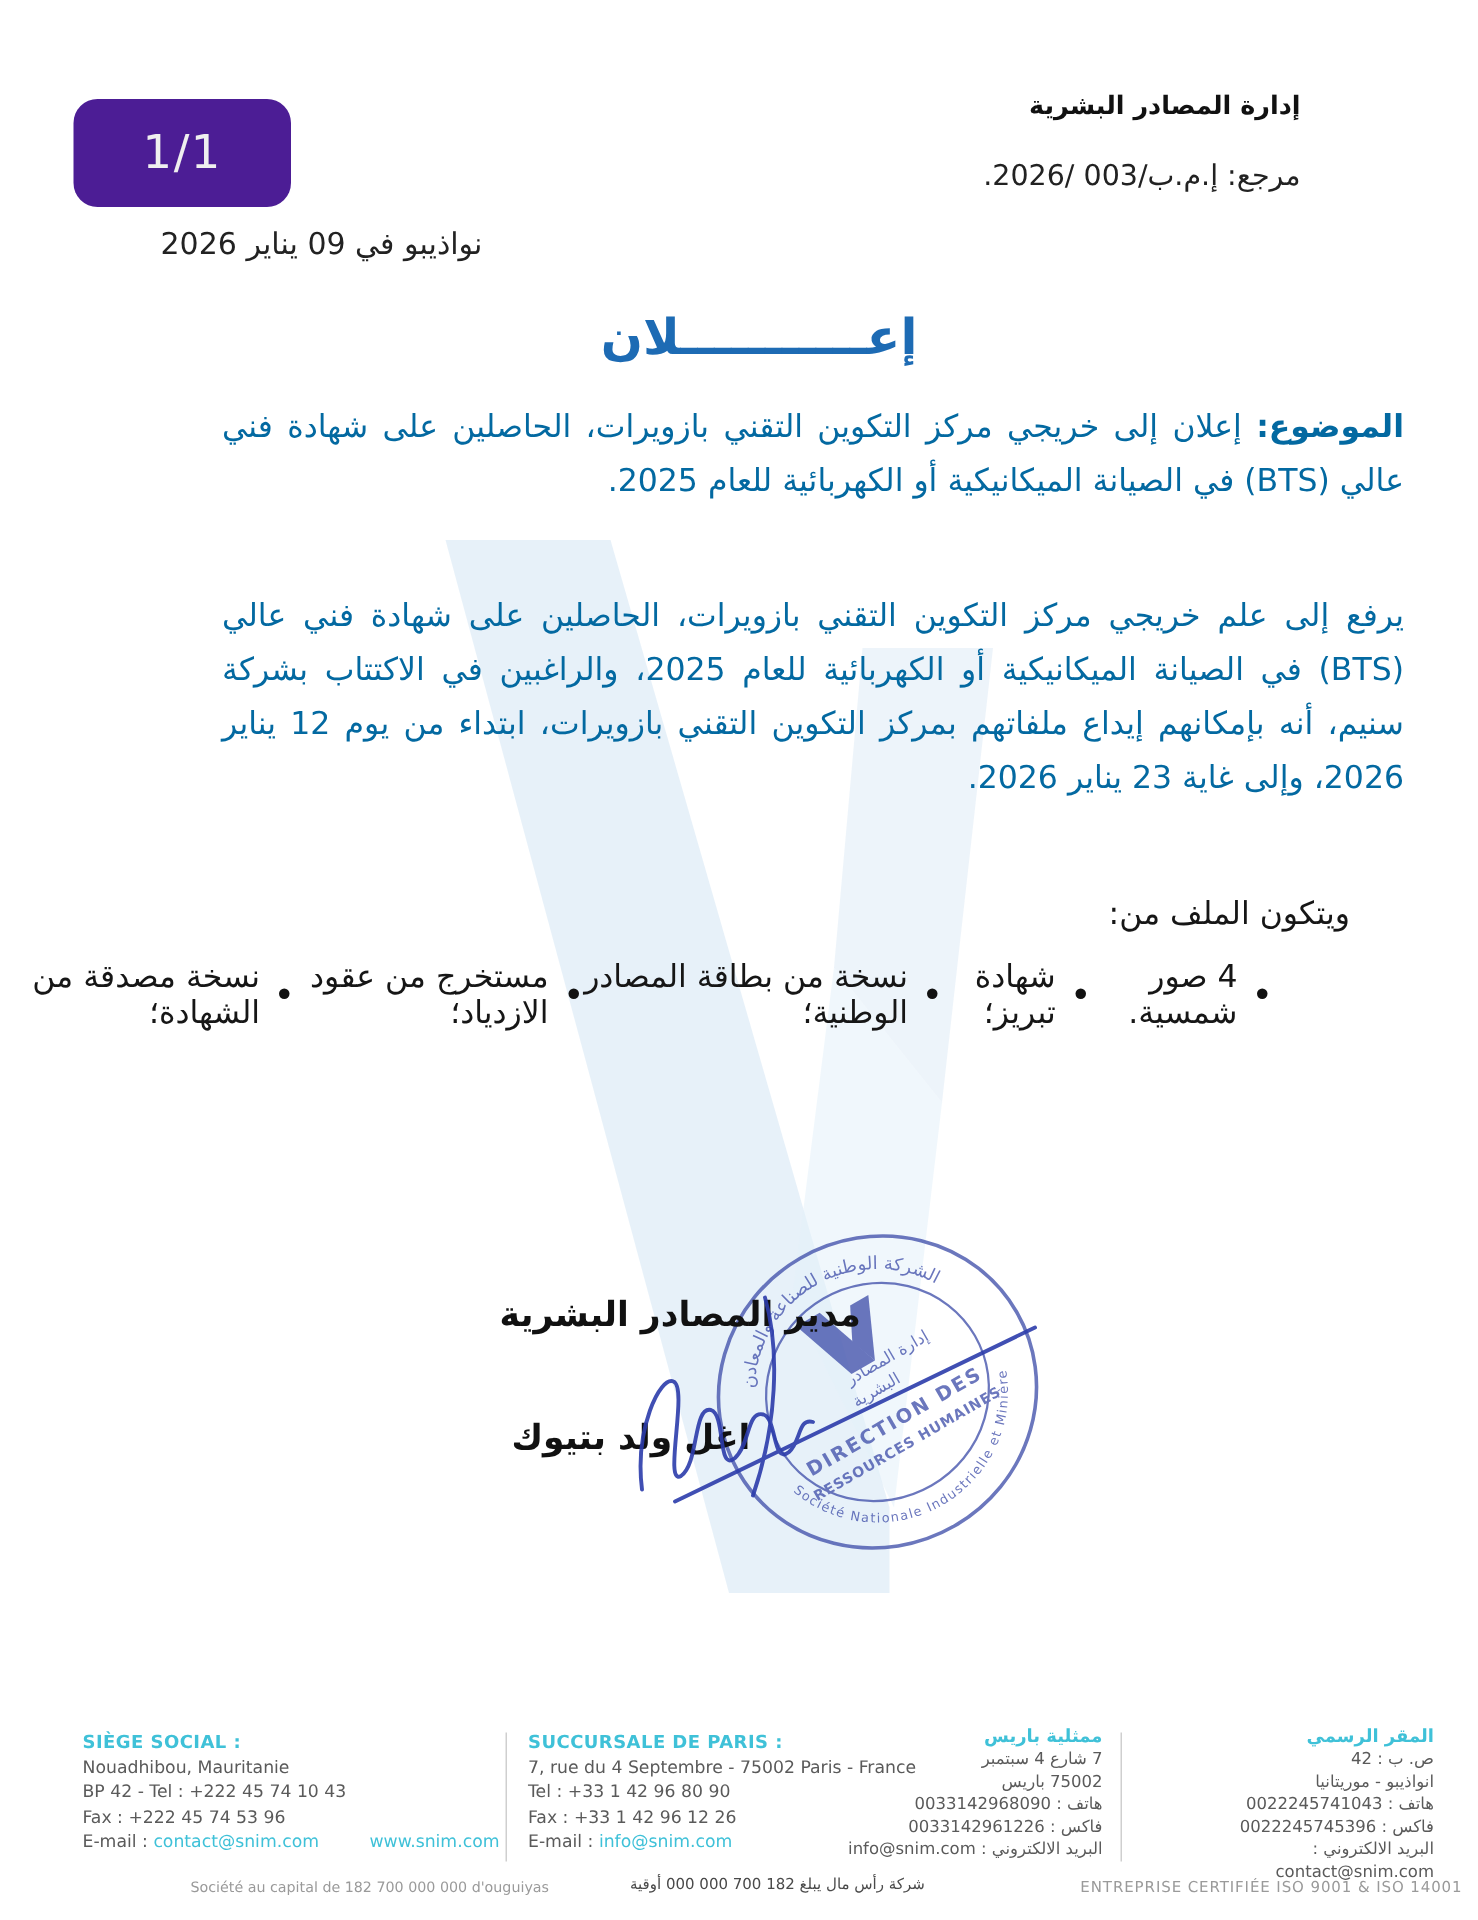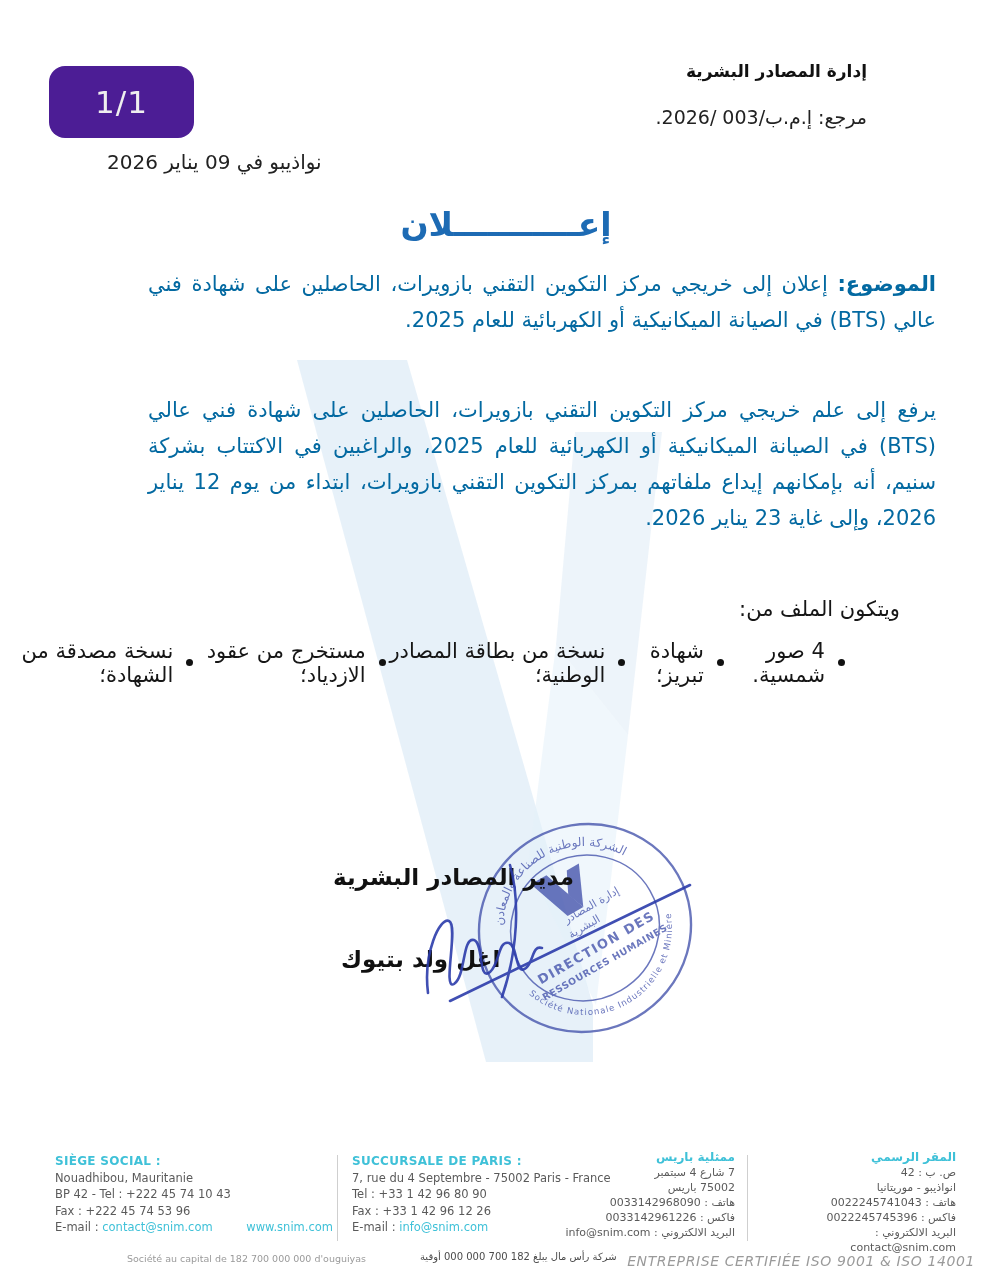--- a/index.html
+++ b/index.html
@@ -54,21 +54,21 @@
   .col-paris{top:1153px;left:352px;width:265px;}
   .col-paris-ar{top:1150px;left:560px;width:175px;direction:rtl;font-size:11px;line-height:15px;}
   .col-hq-ar{top:1150px;left:770px;width:186px;direction:rtl;font-size:11px;line-height:15px;}
   .email-row{display:flex;justify-content:space-between;}
   .v-div{top:1155px;width:1px;height:86px;background:#cfcfcf;}
   .div1{left:337px;} .div2{left:747px;}
 
   
   .cap-fr{top:1253px;left:127px;font-size:9.5px;color:#9a9a9a;}
   .cap-ar{top:1251px;left:420px;font-size:10px;color:#4a4a4a;}
-  .iso{top:1253px;right:10px;font-size:14px;letter-spacing:.6px;color:#9a9a9a;font-style:italic;}
+  .iso{top:1253px;right:10px;font-size:10px;letter-spacing:.6px;color:#9a9a9a;}
 </style>
 </head>
 <body>
 
 <div class="page">
 
   <svg class="abs watermark" width="985" height="1280" viewBox="0 0 985 1280">
     <polygon points="297,360 407,360 593,1005 593,1062 486,1062" fill="#d7e7f5" opacity="0.6"></polygon>
     <polygon points="575,432 662,432 628,735 556,645" fill="#d7e7f5" opacity="0.45"></polygon>
     <polygon points="556,645 628,735 596,1005 528,866" fill="#e4f0fa" opacity="0.55"></polygon>

